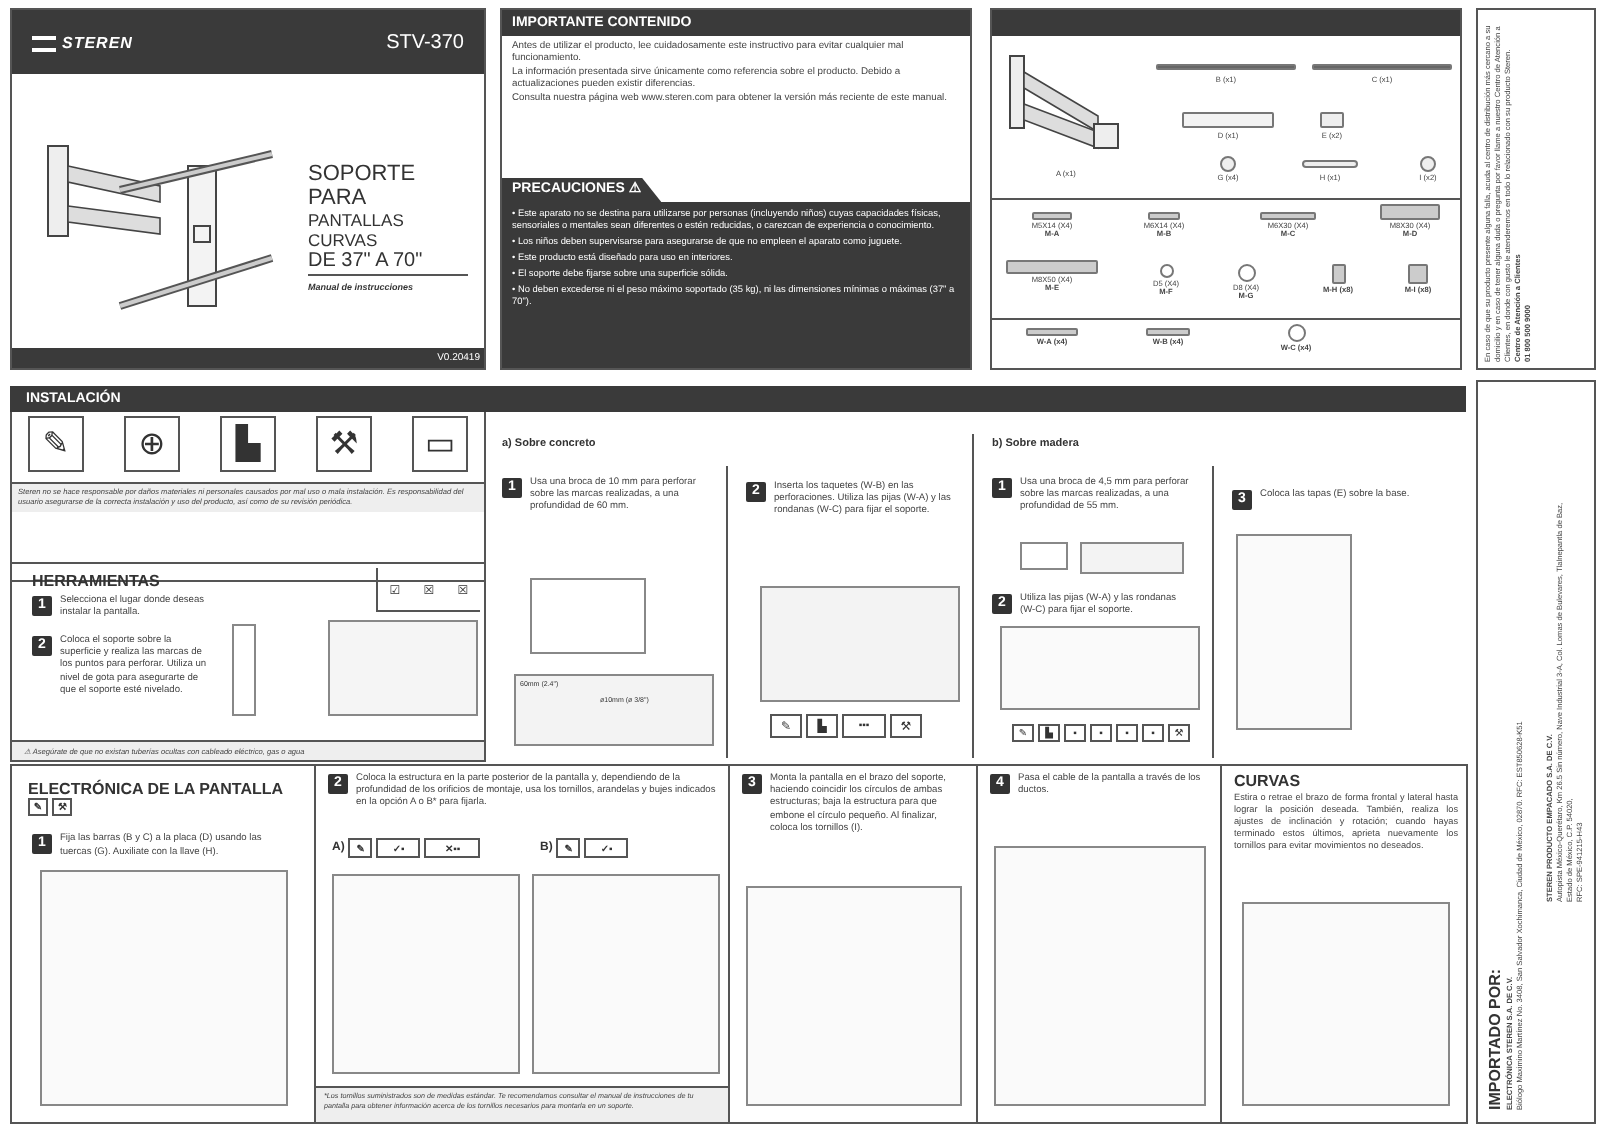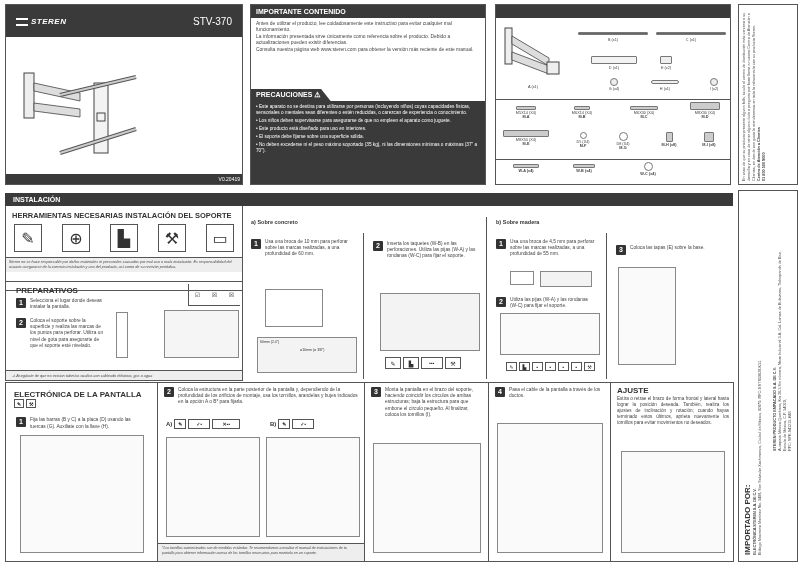--- a/index.html
+++ b/index.html
@@ -35,20 +35,26 @@
       <path d="M14 18 L60 28 L60 36 L14 26 Z" fill="#ddd" stroke="#444" stroke-width=".8"></path>
       <path d="M14 38 L60 44 L60 52 L14 46 Z" fill="#ddd" stroke="#444" stroke-width=".8"></path>
       <rect x="74" y="18" width="14" height="70" fill="#f3f3f3" stroke="#444"></rect>
       <line x1="40" y1="30" x2="116" y2="12" stroke="#555" stroke-width="4"></line>
       <line x1="40" y1="88" x2="116" y2="64" stroke="#555" stroke-width="4"></line>
       <line x1="40" y1="30" x2="116" y2="12" stroke="#ccc" stroke-width="2"></line>
       <line x1="40" y1="88" x2="116" y2="64" stroke="#ccc" stroke-width="2"></line>
       <rect x="77" y="48" width="8" height="8" fill="none" stroke="#444"></rect>
     </svg>
   </div>
+  <div style="position:absolute;left:148px;top:76px;width:80px;color:#333;">
+    <div style="font-size:11px;line-height:12px;">SOPORTE PARA</div>
+    <div style="font-size:8.5px;line-height:10px;">PANTALLAS CURVAS</div>
+    <div style="font-size:10px;line-height:11px;border-bottom:1px solid #555;padding-bottom:1px;">DE 37" A 70"</div>
+    <div style="font-size:4.5px;font-style:italic;font-weight:bold;margin-top:3px;">Manual de instrucciones</div>
+  </div>
   <div class="darkbar" style="position:absolute;left:0;right:0;bottom:0;height:10px;text-align:right;padding-right:2px;font-size:5px;line-height:10px;">
     <span>V0.20419</span>
   </div>
 </div>
 
 <div class="abs" style="left:250px;top:4px;width:236px;height:181px;border:1px solid #555;">
   <div class="darkbar" style="height:13px;padding-left:5px;font-weight:bold;font-size:7px;line-height:13px;">
     <span>IMPORTANTE CONTENIDO</span>
   </div>
   <div style="padding:3px 5px;font-size:4.9px;line-height:6.4px;color:#444;">
@@ -191,33 +197,32 @@
     <span style="font-weight:bold;">ELECTRÓNICA STEREN S.A. DE C.V.</span><br>
     <span>Biólogo Maximino Martínez No. 3408, San Salvador Xochimanca, Ciudad de México, 02870. RFC: EST850628-K51</span>
   </div>
 </div>
 
 <div class="abs darkbar" style="left:5px;top:193px;width:728px;height:13px;padding-left:8px;font-weight:bold;font-size:7px;line-height:13px;">
   <span>INSTALACIÓN</span>
 </div>
 
 <div class="abs" style="left:5px;top:206px;width:238px;height:85px;border:1px solid #555;border-top:none;">
-  <div class="sect-title" style="padding:5px 6px 2px;font-size:7.5px;">HERRAMIENTAS NECESARIAS  INSTALACIÓN DEL SOPORTE</div>
   <div style="display:flex;justify-content:space-between;padding:2px 8px;">
     <span class="tool">✎</span>
     <span class="tool">⊕</span>
     <span class="tool">▙</span>
     <span class="tool">⚒</span>
     <span class="tool">▭</span>
   </div>
   <div style="margin-top:3px;background:#eee;border-top:1px solid #555;padding:2px 3px;font-size:3.8px;font-style:italic;line-height:4.8px;color:#444;">Steren no se hace responsable por daños materiales ni personales causados por mal uso o mala instalación. Es responsabilidad del usuario asegurarse de la correcta instalación y uso del producto, así como de su revisión periódica.</div>
 </div>
 
 <div class="abs" style="left:5px;top:281px;width:238px;height:100px;border:1px solid #555;">
-  <div class="sect-title" style="padding:4px 10px 3px;">PREPARATIVOS</div>
+  <div class="sect-title" style="padding:4px 10px 3px;">HERRAMIENTAS</div>
   <div class="step" style="position:absolute;left:10px;top:16px;width:90px;">
       <span class="step-num">1</span>
       <span>Selecciona el lugar donde deseas instalar la pantalla.</span>
     </div>
   <div class="step" style="position:absolute;left:10px;top:36px;width:90px;">
       <span class="step-num">2</span>
       <span>Coloca el soporte sobre la superficie y realiza las marcas de los puntos para perforar. Utiliza un nivel de gota para asegurarte de que el soporte esté nivelado.</span>
     </div>
   <div class="illus" style="position:absolute;left:110px;top:30px;width:12px;height:46px;background:#fff;"></div>
   <div class="illus" style="position:absolute;left:158px;top:28px;width:75px;height:48px;background:#f5f5f5;"></div>
@@ -332,17 +337,17 @@
 
   <div style="position:absolute;left:483px;top:0;width:122px;height:178px;border-right:1px solid #555;">
     <div class="step" style="padding:4px 6px;">
         <span class="step-num">4</span>
         <span>Pasa el cable de la pantalla a través de los ductos.</span>
       </div>
     <div class="illus" style="position:absolute;left:8px;top:40px;width:106px;height:130px;background:#fafafa;"></div>
   </div>
 
   <div style="position:absolute;left:605px;top:0;width:124px;height:178px;">
-    <div class="sect-title" style="padding:3px 6px 1px;">AJUSTE</div>
+    <div class="sect-title" style="padding:3px 6px 1px;">CURVAS</div>
     <div style="padding:0 6px;font-size:4.6px;line-height:6px;color:#444;text-align:justify;">Estira o retrae el brazo de forma frontal y lateral hasta lograr la posición deseada. También, realiza los ajustes de inclinación y rotación; cuando hayas terminado estos últimos, aprieta nuevamente los tornillos para evitar movimientos no deseados.</div>
     <div class="illus" style="position:absolute;left:10px;top:68px;width:104px;height:102px;background:#fafafa;"></div>
   </div>
 </div>
 
 </body></html>

